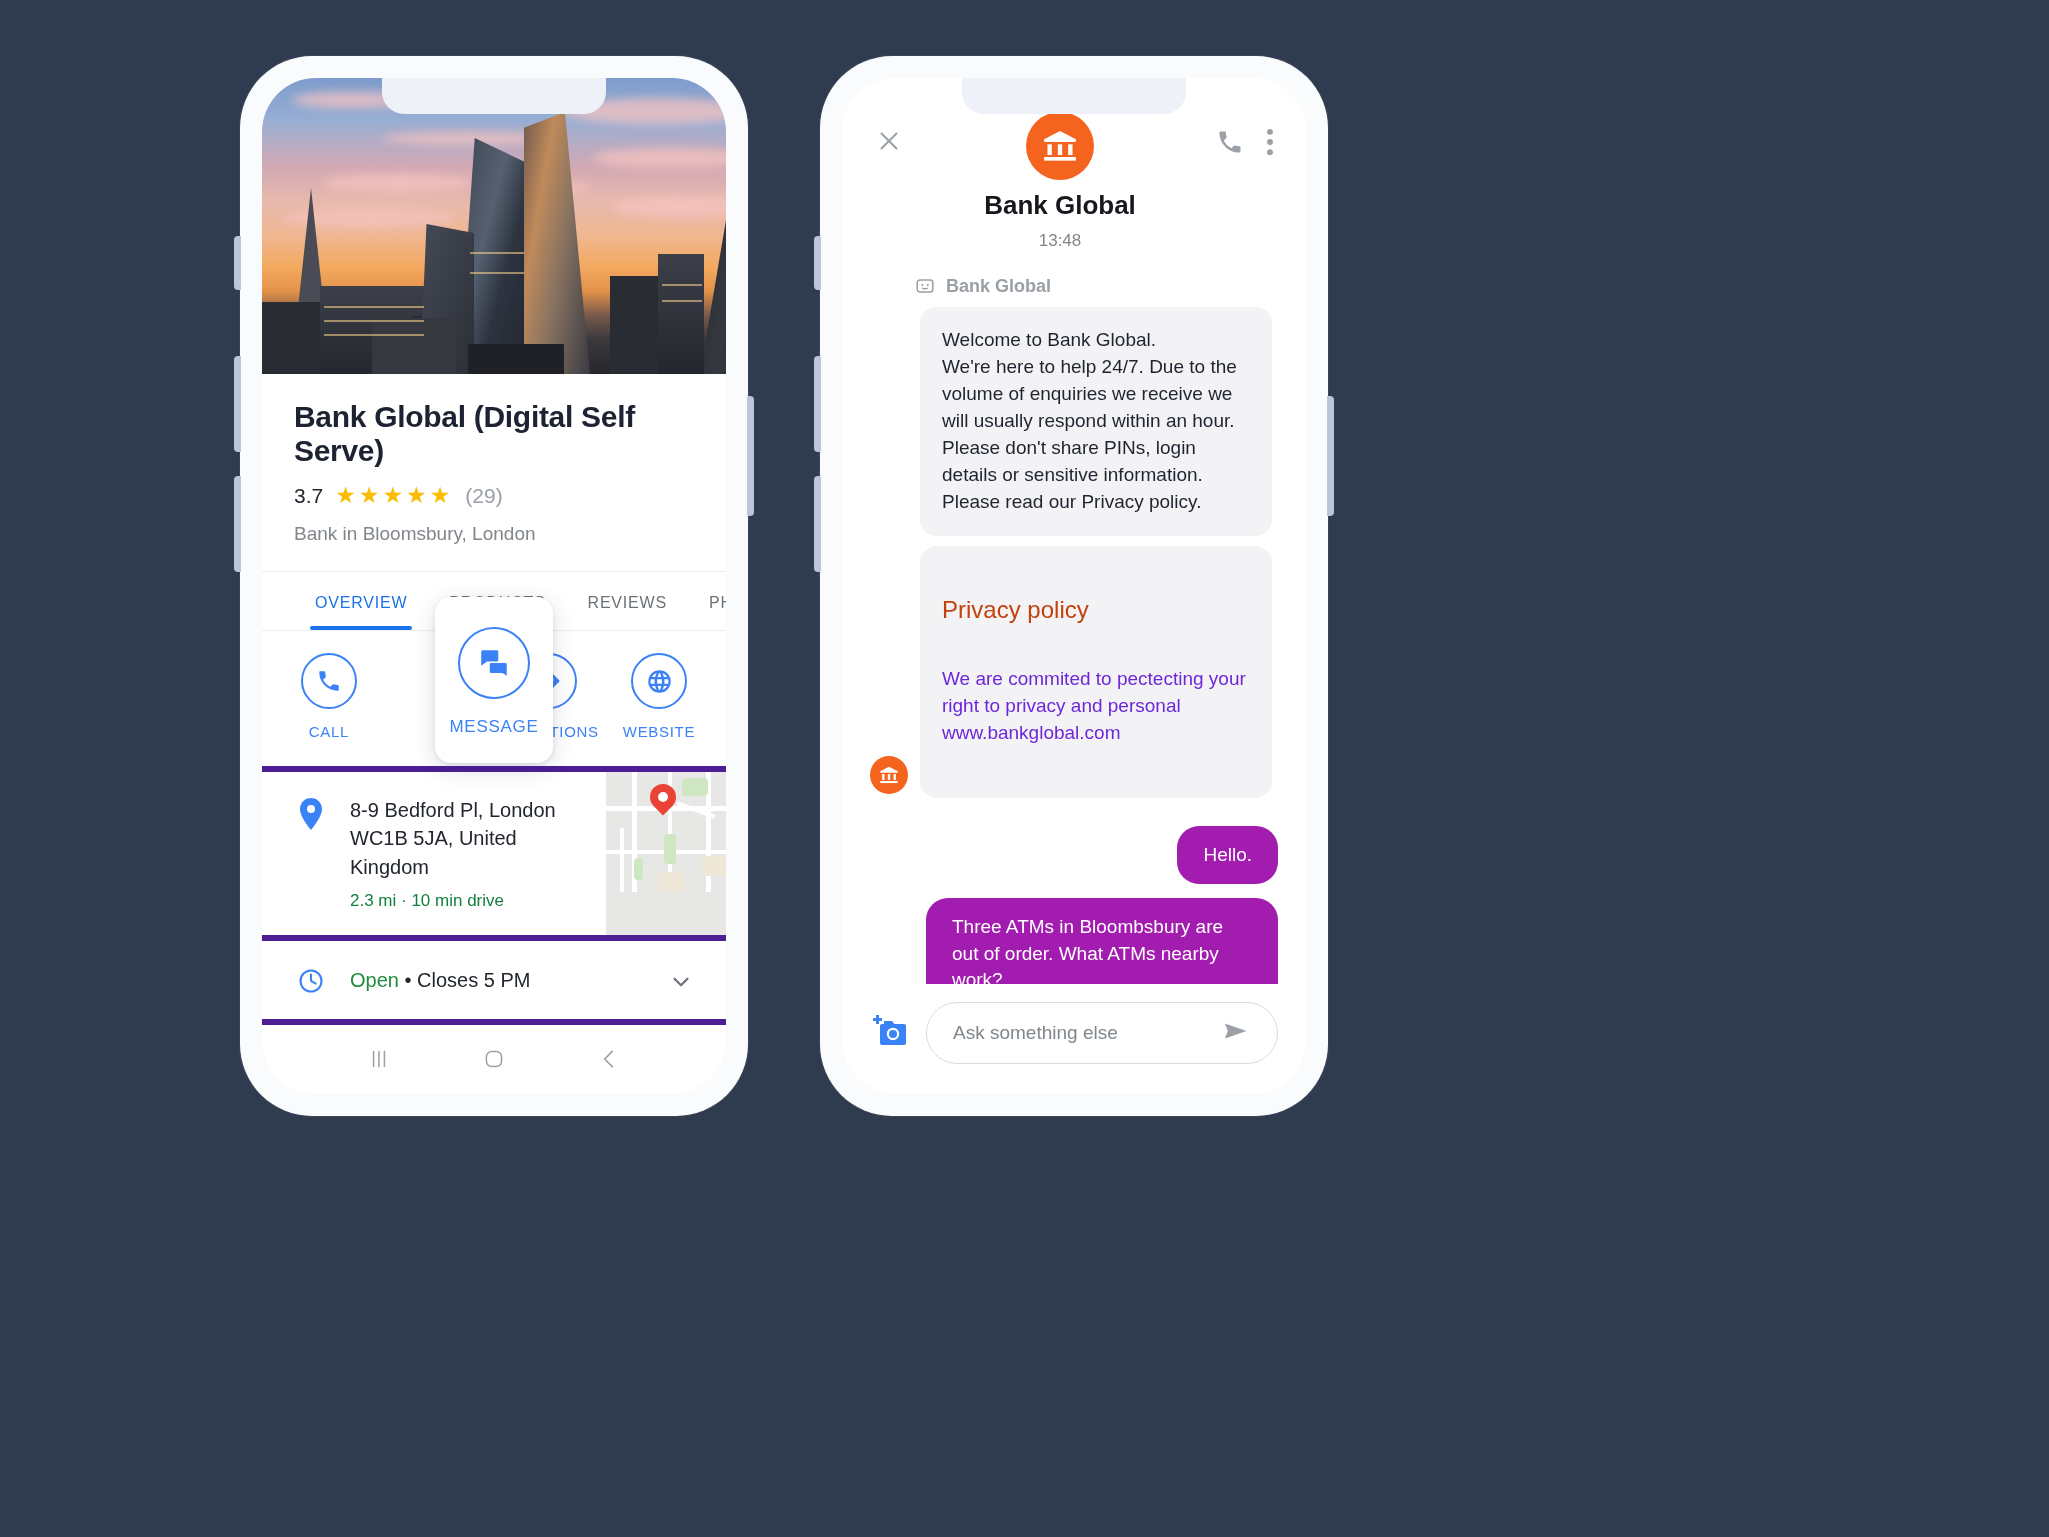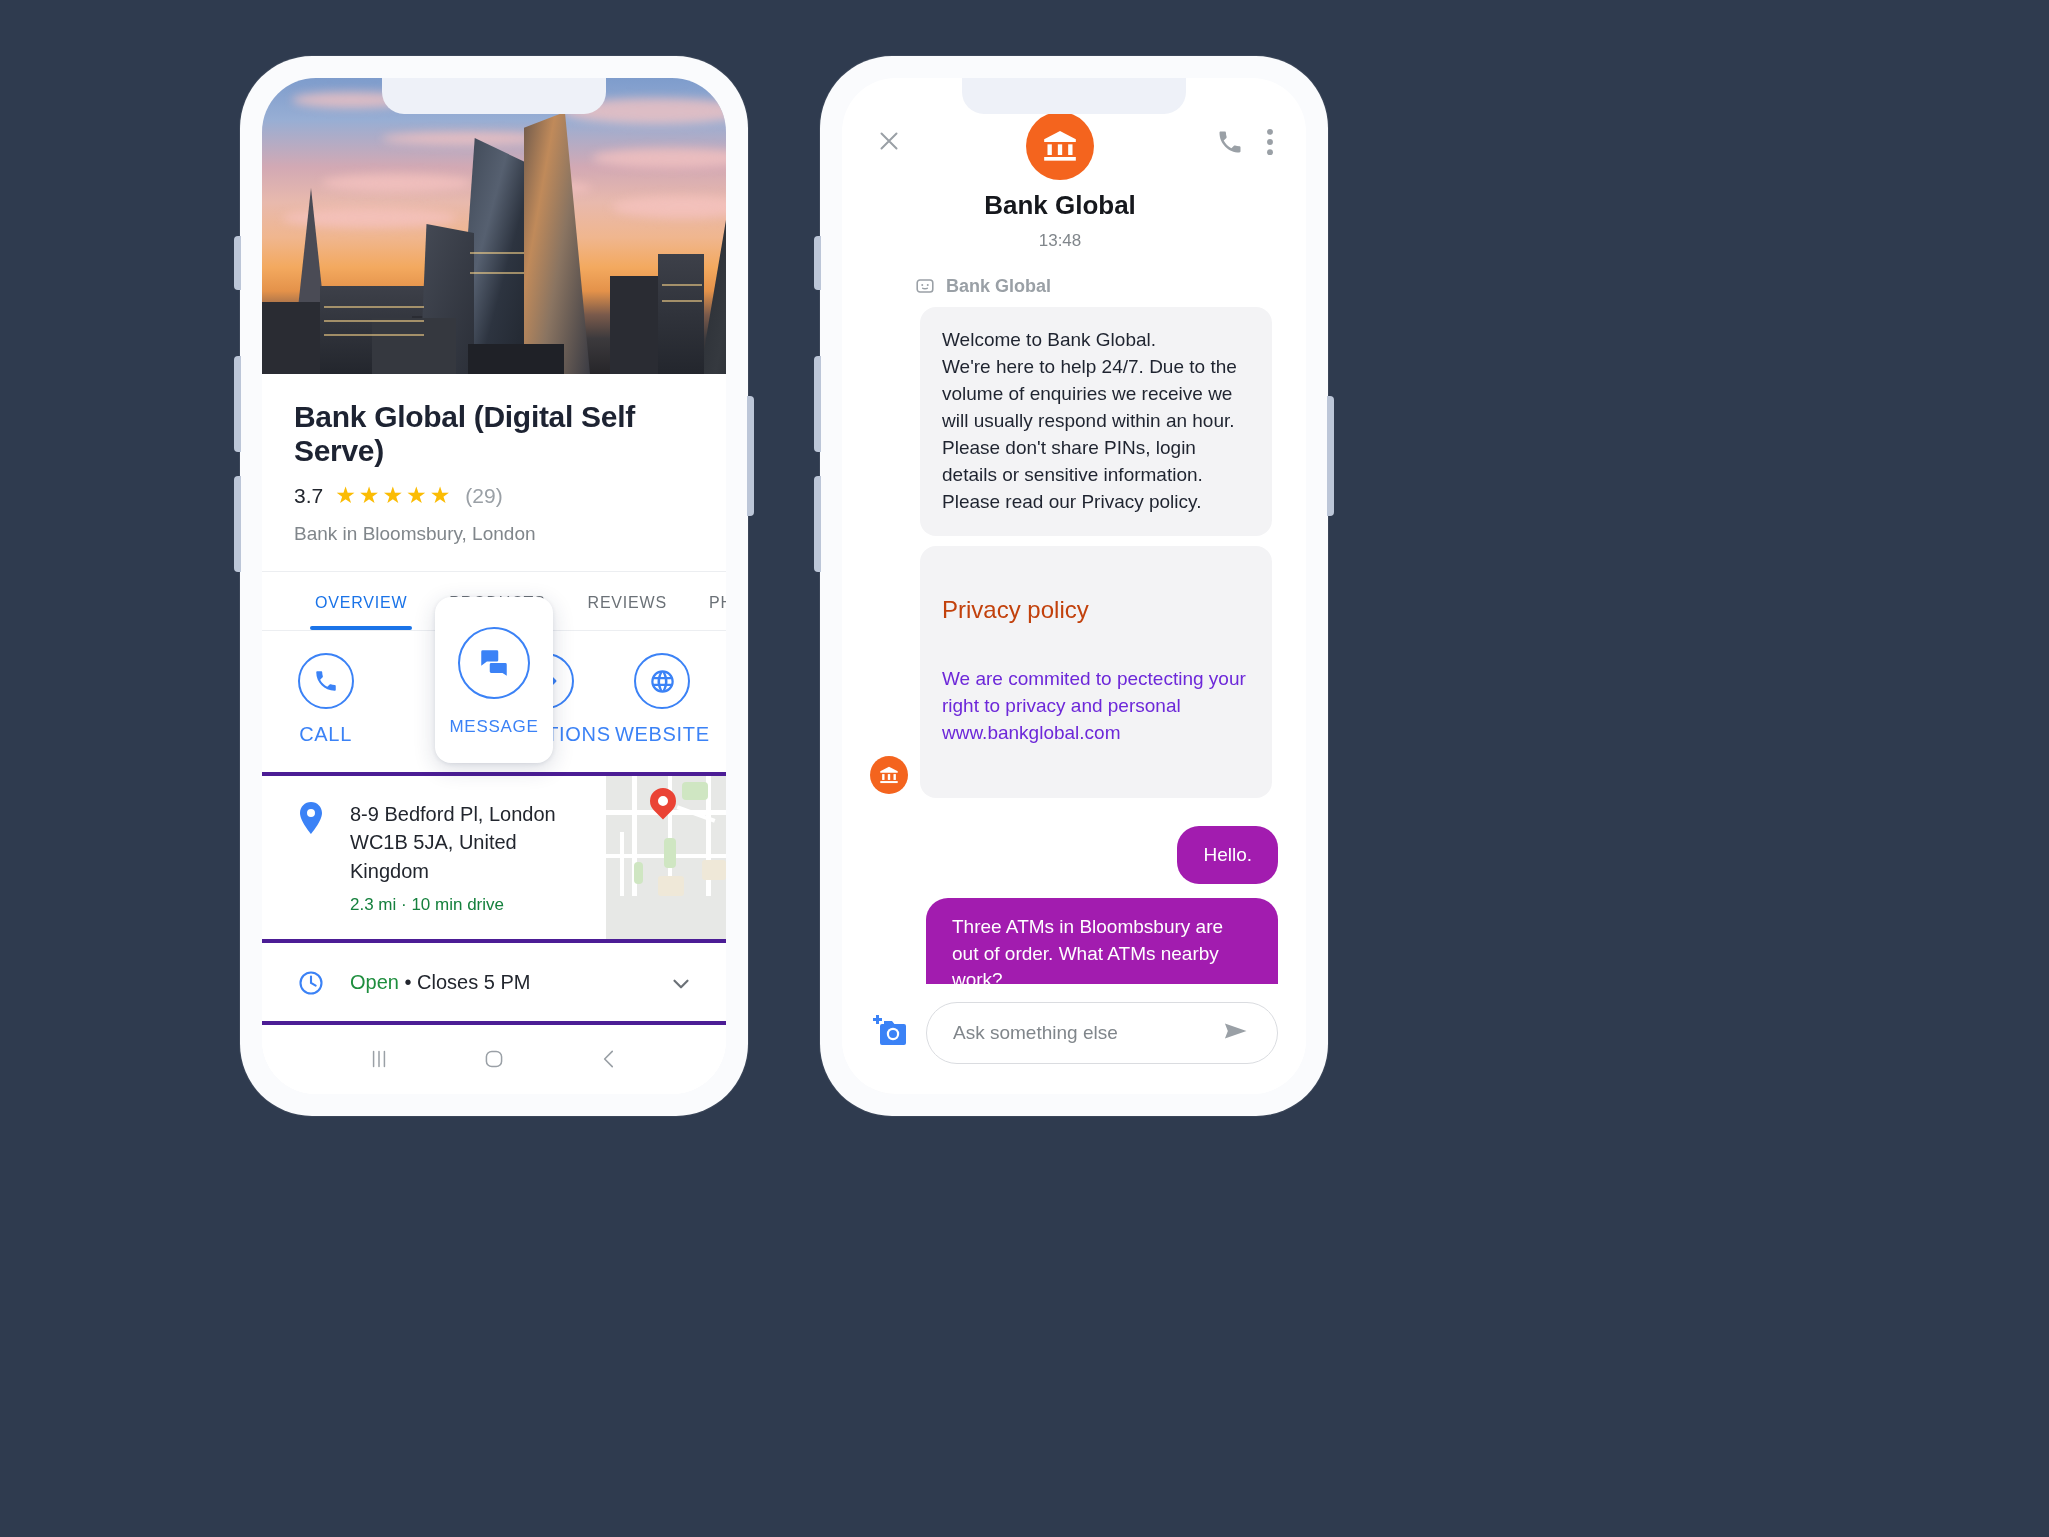--- a/index.html
+++ b/index.html
@@ -122,40 +122,40 @@
     flex: 1; display: flex; flex-direction: column;
     align-items: center; gap: 14px;
   }
   .act-circle {
     width: 56px; height: 56px; border-radius: 50%;
     border: 2px solid #3b82f6;
     display: flex; align-items: center; justify-content: center;
     color: #3b82f6;
   }
   .act-label {
-    font-size: 20px; letter-spacing: .7px; color: #3b82f6; font-weight: 500;
+    font-size: 15px; letter-spacing: .7px; color: #3b82f6; font-weight: 500;
   }
   .action.raised {
     position: absolute;
     left: 50%; transform: translateX(-50%);
     top: -34px;
     background: #fff;
     width: 118px;
     padding: 30px 0 26px 0;
     border-radius: 16px;
     box-shadow: 0 6px 22px rgba(30,45,80,.16), 0 1px 4px rgba(30,45,80,.10);
     z-index: 30;
     gap: 18px;
   }
   .action.raised .act-circle { width: 72px; height: 72px; border-width: 2px; }
   .action.raised .act-label { font-size: 17px; }
 
   .listrow {
     display: flex; align-items: flex-start; gap: 22px;
-    border-top: 4px solid #4c1d95;
+    border-top: 6px solid #4c1d95;
     padding: 24px 32px;
     position: relative;
     min-height: 86px;
   }
   .listrow .ic { width: 34px; flex: 0 0 34px; display:flex; justify-content:center; padding-top: 2px; }
   .addr-main { font-size: 20px; color: #22262e; line-height: 1.42; }
   .addr-sub { font-size: 17px; color: #15803d; padding-top: 10px; }
   .map-thumb {
     position: absolute; right: 0; top: 0; bottom: 0; width: 120px;
     background: #e7e8e6; overflow: hidden;

